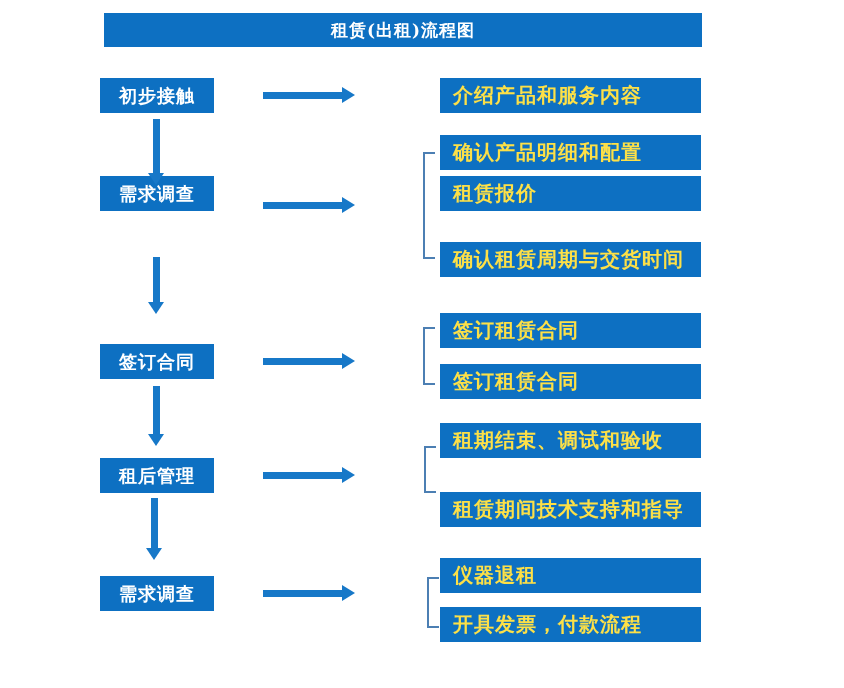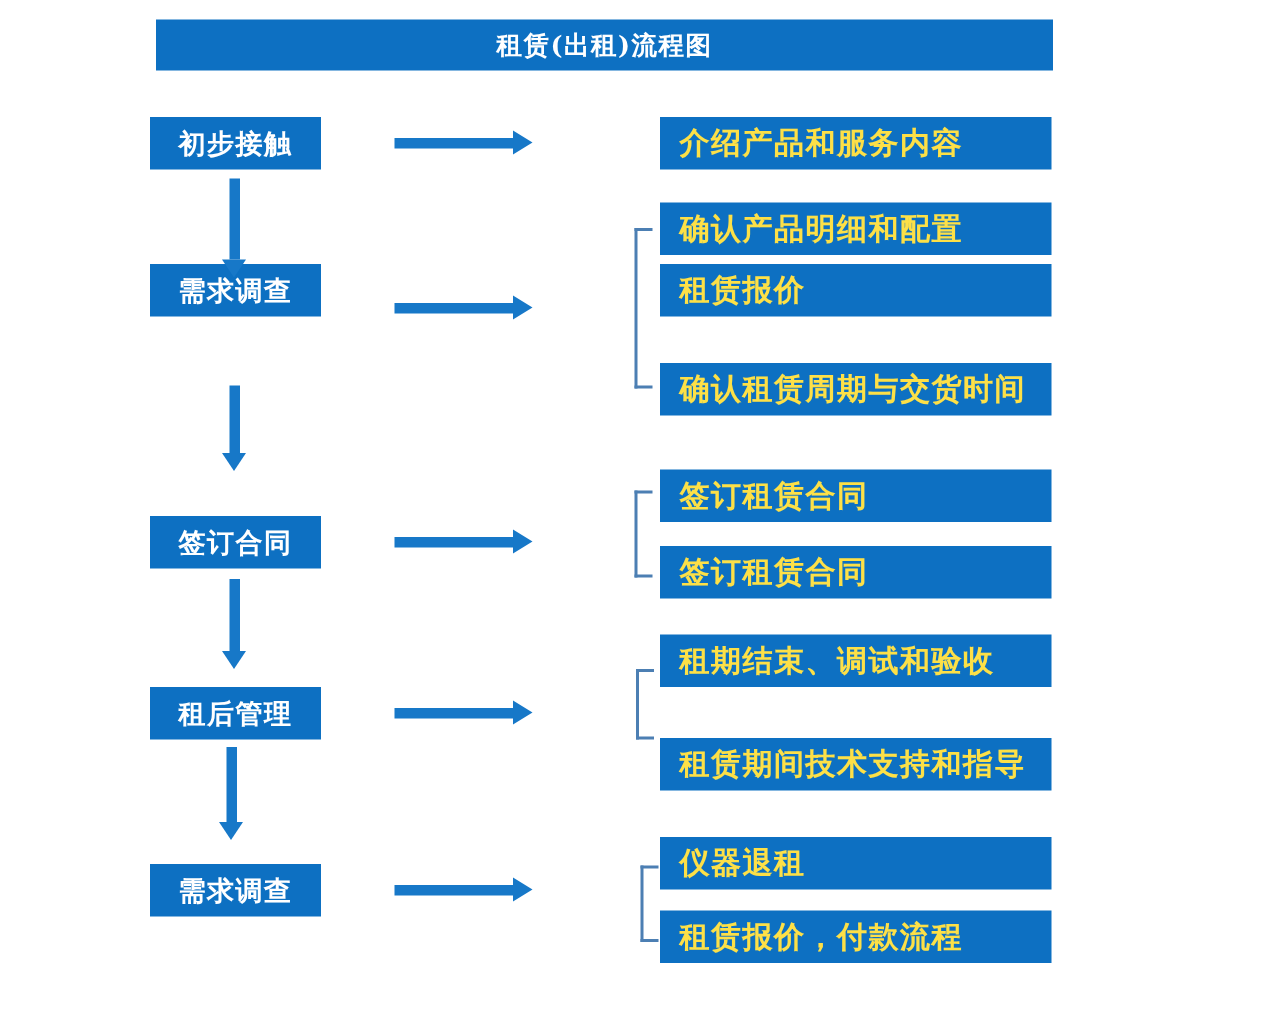--- a/index.html
+++ b/index.html
@@ -115,15 +115,15 @@
 
   <div class="detailbox" style="top:78px">介绍产品和服务内容</div>
   <div class="detailbox" style="top:135px">确认产品明细和配置</div>
   <div class="detailbox" style="top:176px">租赁报价</div>
   <div class="detailbox" style="top:242px">确认租赁周期与交货时间</div>
   <div class="detailbox" style="top:313px">签订租赁合同</div>
   <div class="detailbox" style="top:364px">签订租赁合同</div>
   <div class="detailbox" style="top:423px">租期结束、调试和验收</div>
   <div class="detailbox" style="top:492px">租赁期间技术支持和指导</div>
   <div class="detailbox" style="top:558px">仪器退租</div>
-  <div class="detailbox" style="top:607px">租赁报价，付款流程</div>
+  <div class="detailbox" style="top:607px">开具发票，付款流程</div>
 
 </div>
 
 </body></html>

